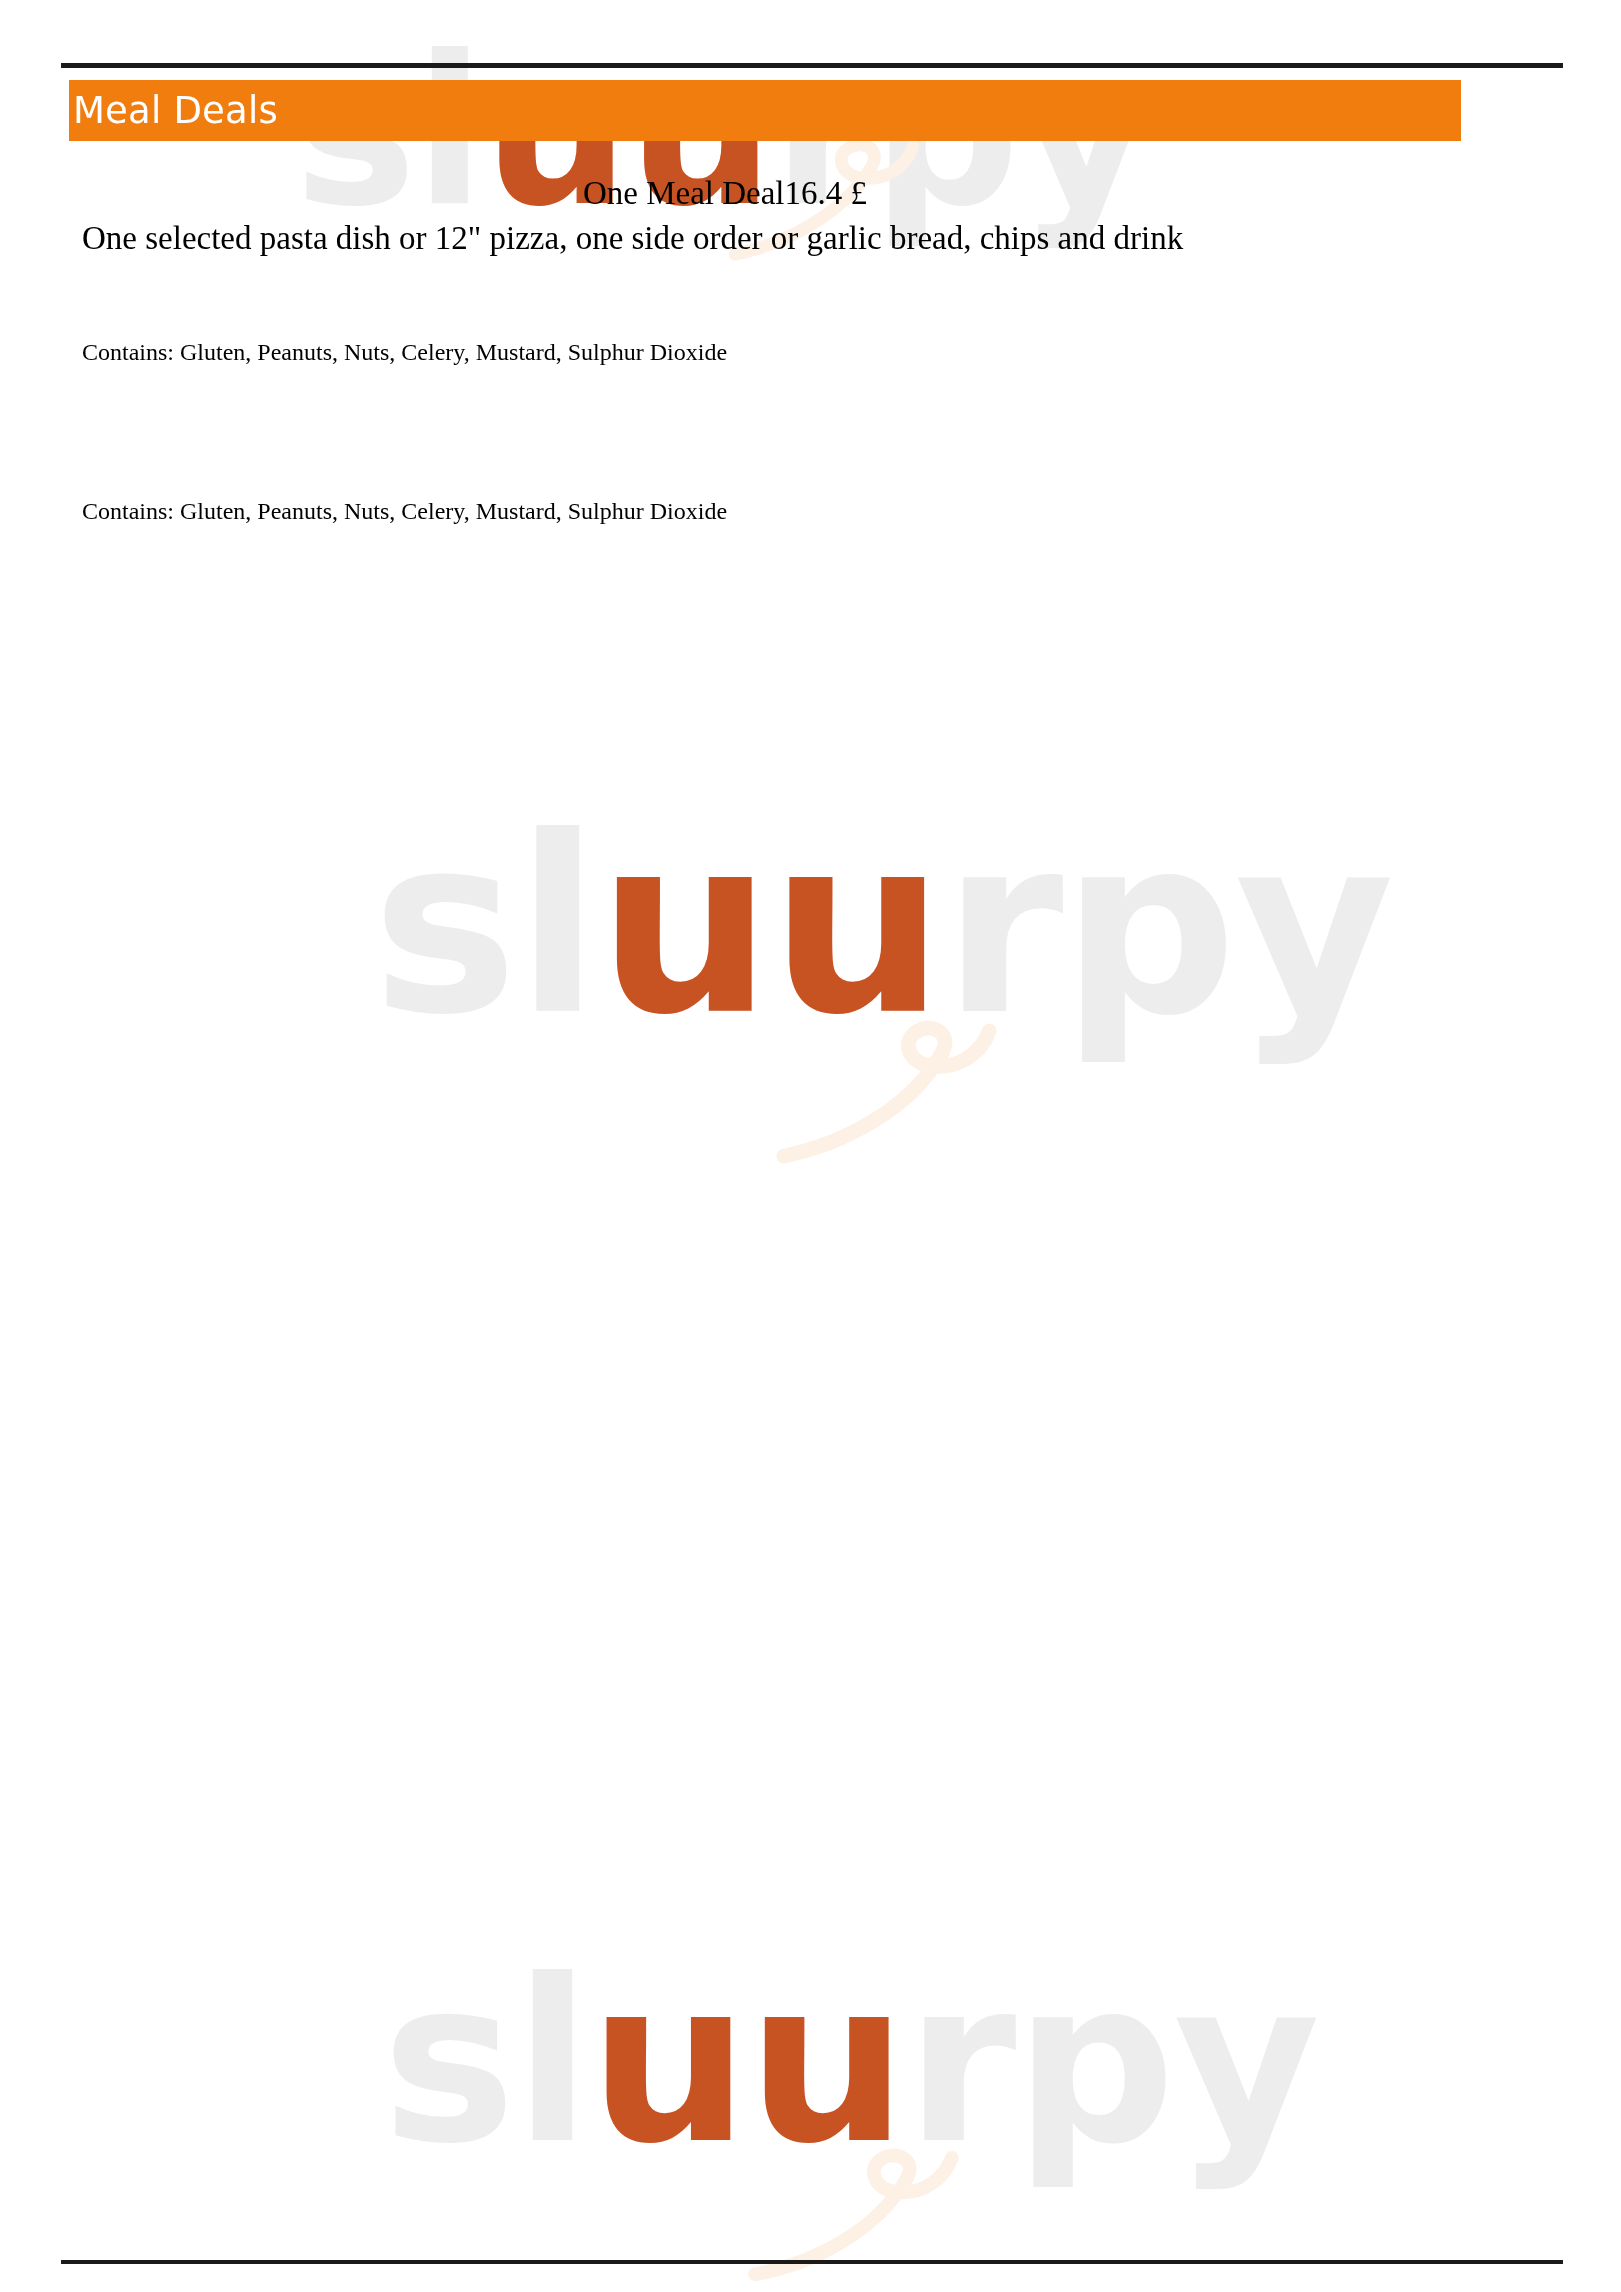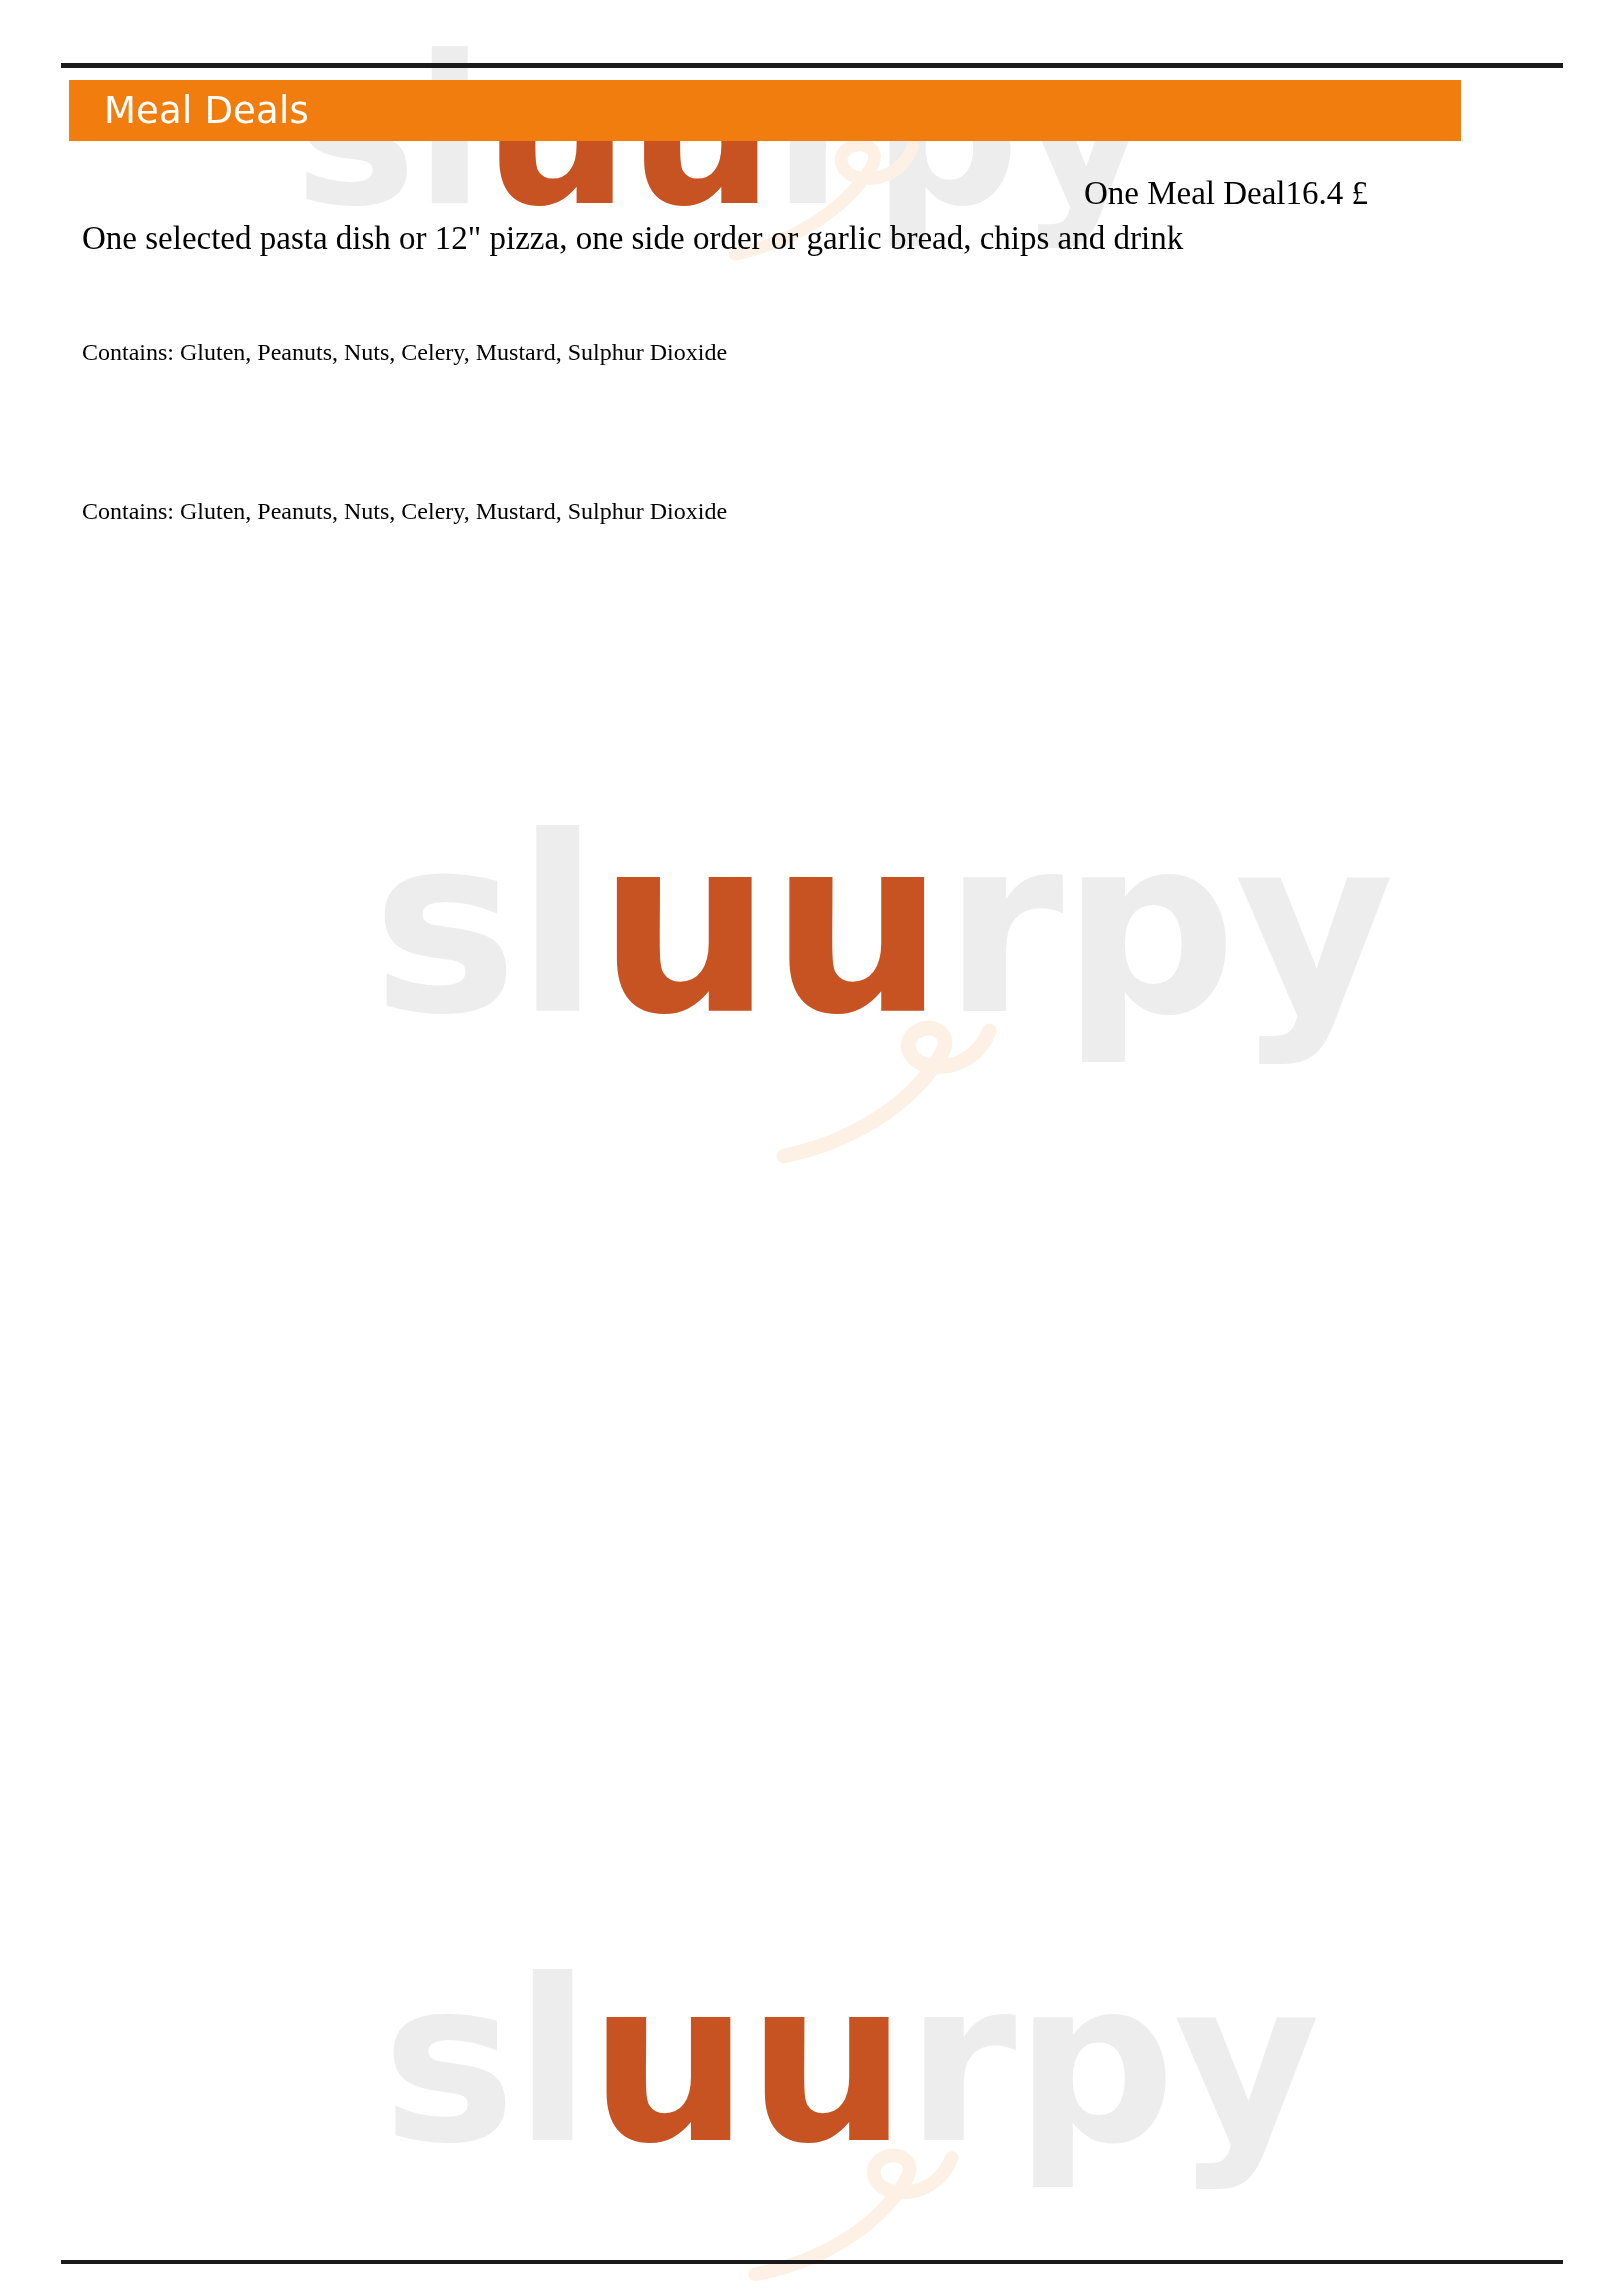--- a/index.html
+++ b/index.html
@@ -92,39 +92,39 @@
     width: 1392px;
     height: 61px;
     background: #f07d0e;
     display: flex;
     align-items: center;
   }
   .section-bar-title {
     font-family: "DejaVu Sans", sans-serif;
     font-size: 37px;
     color: #ffffff;
-    padding-left: 35px;
+    padding-left: 4px;
     letter-spacing: 0.2px;
   }
 
   
   .menu-body {
     position: absolute;
     left: 82px;
     top: 173px;
     width: 1304px;
   }
 
   .menu-item {
     margin-bottom: 41px;
   }
 
   .item-head {
     display: flex;
-    justify-content: flex-end;
+    justify-content: center;
     align-items: baseline;
     width: 1286px;
   }
   .item-name {
     font-size: 33px;
     line-height: 1.22;
   }
   .item-price {
     font-size: 33px;
     line-height: 1.22;

